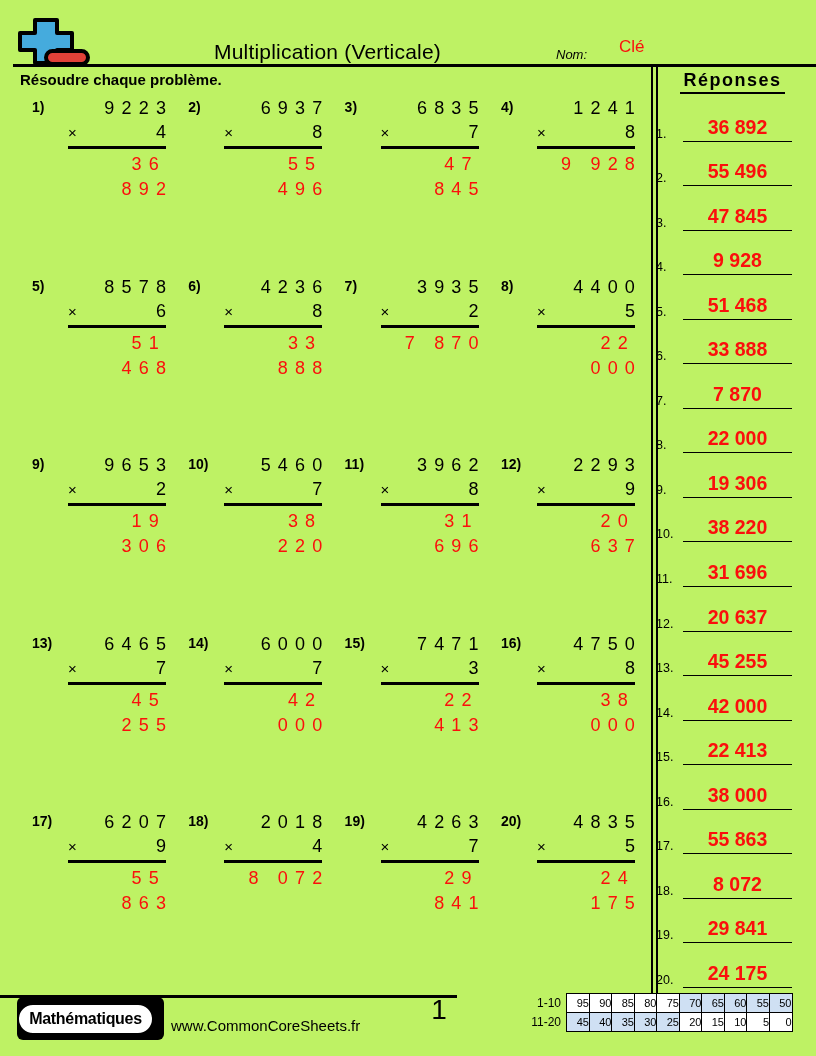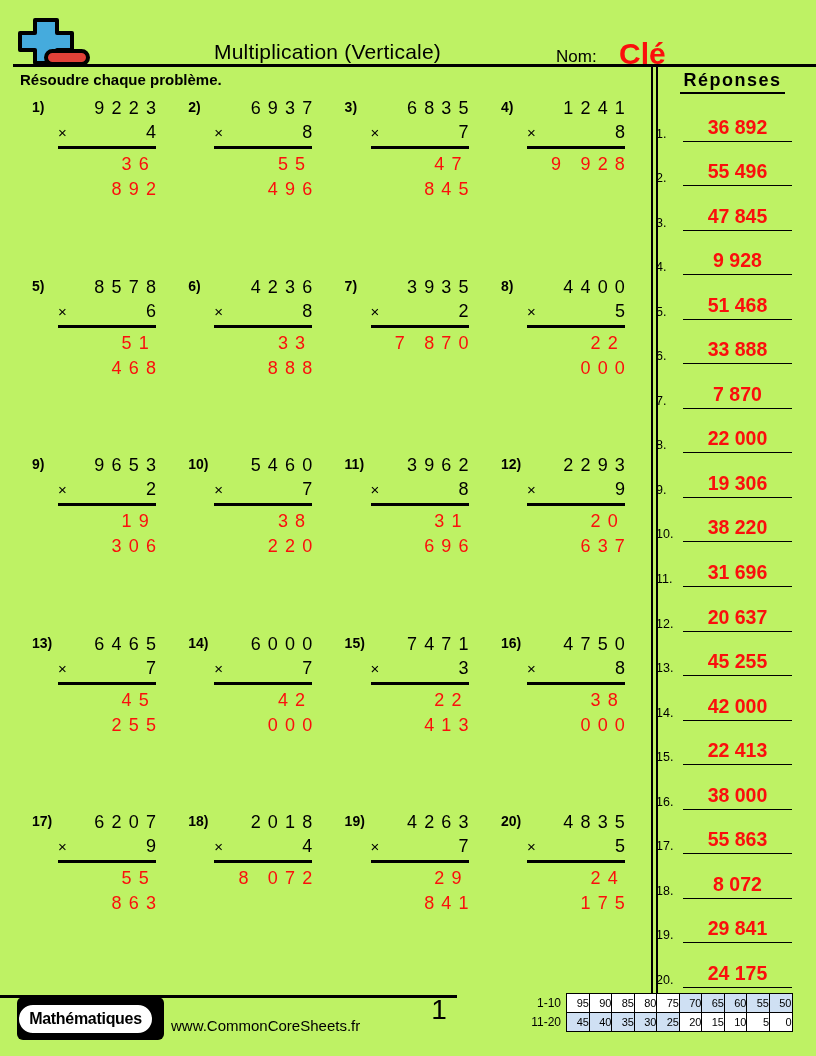--- a/index.html
+++ b/index.html
@@ -5,32 +5,32 @@
   html,body { margin:0; padding:0; background:#ffffff; }
   .page {
     position:relative; width:816px; height:1056px; background:#bef264;
     font-family:"Liberation Sans", sans-serif; color:#000; overflow:hidden;
   }
 
   
   .logo { position:absolute; left:18px; top:18px; width:74px; height:49px; }
   .title { position:absolute; left:0; top:40px; width:655px; text-align:center;
            font-size:21px; letter-spacing:0.2px; }
-  .nom-label { position:absolute; left:556px; top:47px; font-size:17px; }
-  .cle { position:absolute; left:619px; top:37px; font-size:30px; font-weight:bold;
+  .nom-label { position:absolute; left:556px; top:47px; font-size:13px;font-style:italic; }
+  .cle { position:absolute; left:619px; top:37px; font-size:17px; font-weight:normal;
          color:var(--answer-red); }
   .header-line { position:absolute; left:13px; right:0; top:64px; height:3px; background:#000; }
   .instruction { position:absolute; left:20px; top:71px; font-size:15px; font-weight:bold; }
 
   
   .problems { position:absolute; left:24px; top:96px;
               display:grid; grid-template-columns:repeat(4,156.3px); grid-auto-rows:178.5px; }
   .problem { position:relative; }
   .p-num { position:absolute; left:8px; top:3px; font-size:14px; font-weight:bold; }
-  .p-body { position:absolute; left:34px; top:0; width:98px; font-size:18px; }
+  .p-body { position:absolute; left:44px; top:0; width:98px; font-size:18px; }
   .p-top { text-align:right; line-height:25px; height:25px; }
   .spaced { letter-spacing:0.4em; margin-right:-0.4em; }
   .p-mult { display:flex; justify-content:space-between; align-items:flex-end;
             line-height:23px; height:23px; border-bottom:3px solid #000; padding-bottom:2px; }
   .p-op { font-size:15px; }
   .p-ans { text-align:right; line-height:25px; margin-top:3px;
            color:var(--answer-red); }
 
   
   .separator { position:absolute; left:651px; top:64px; height:929px; width:3px;

